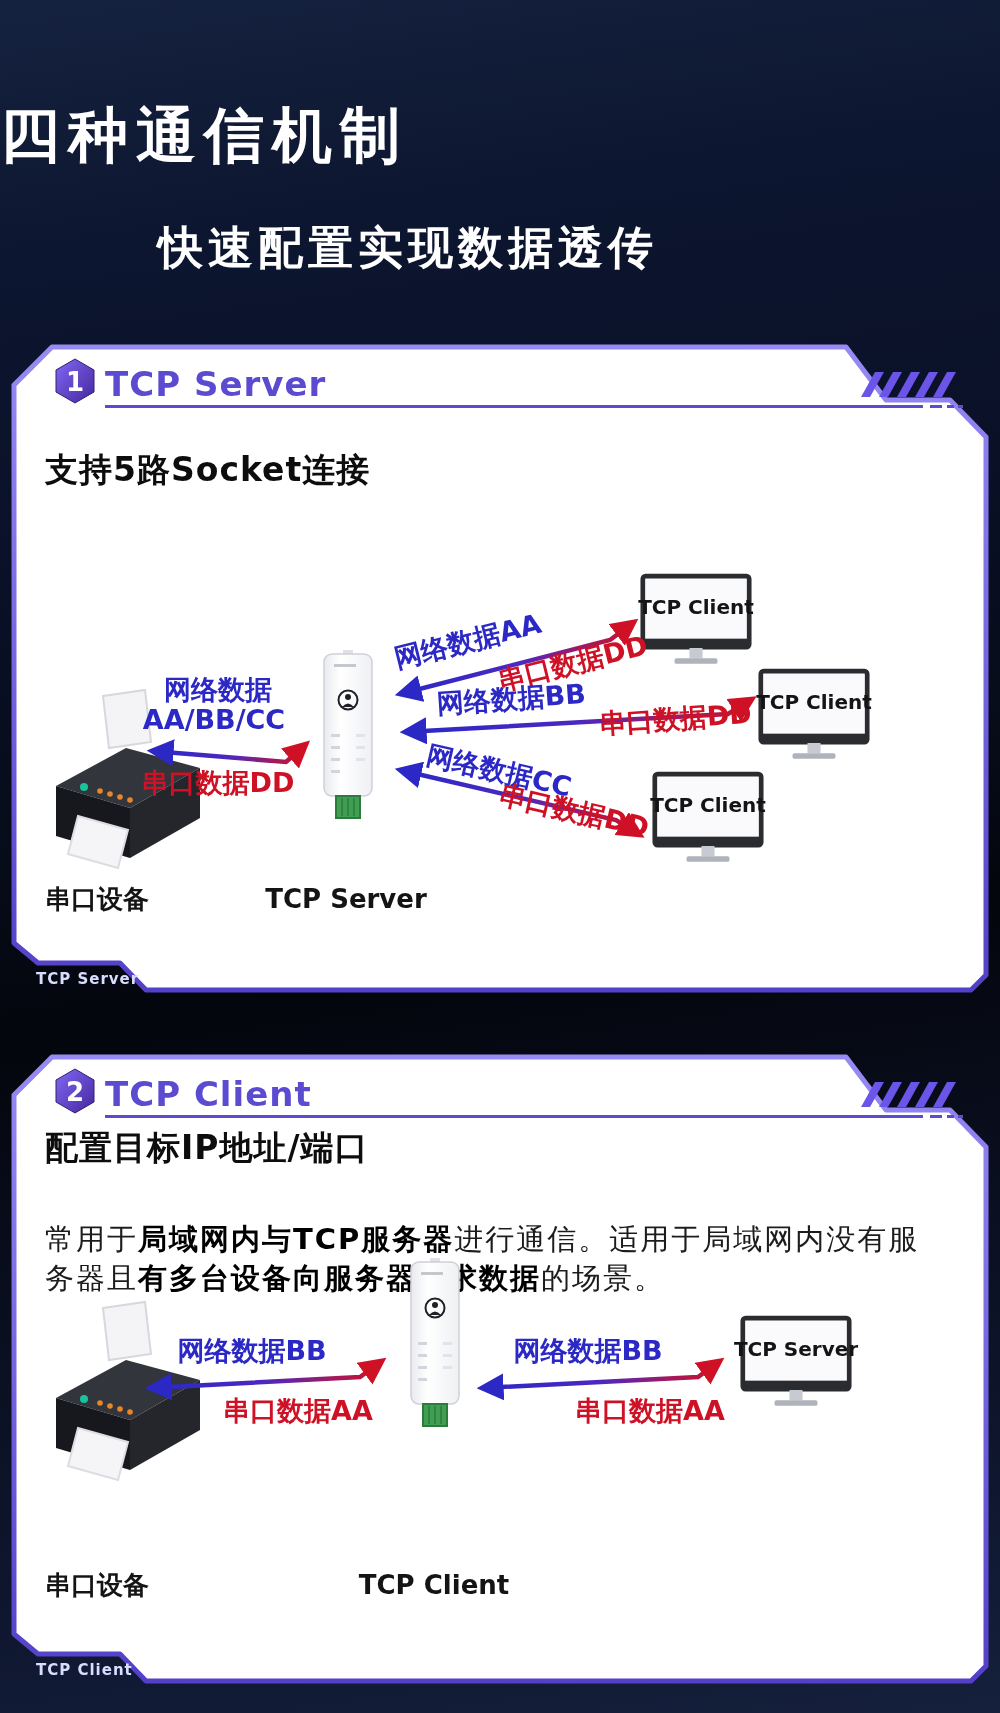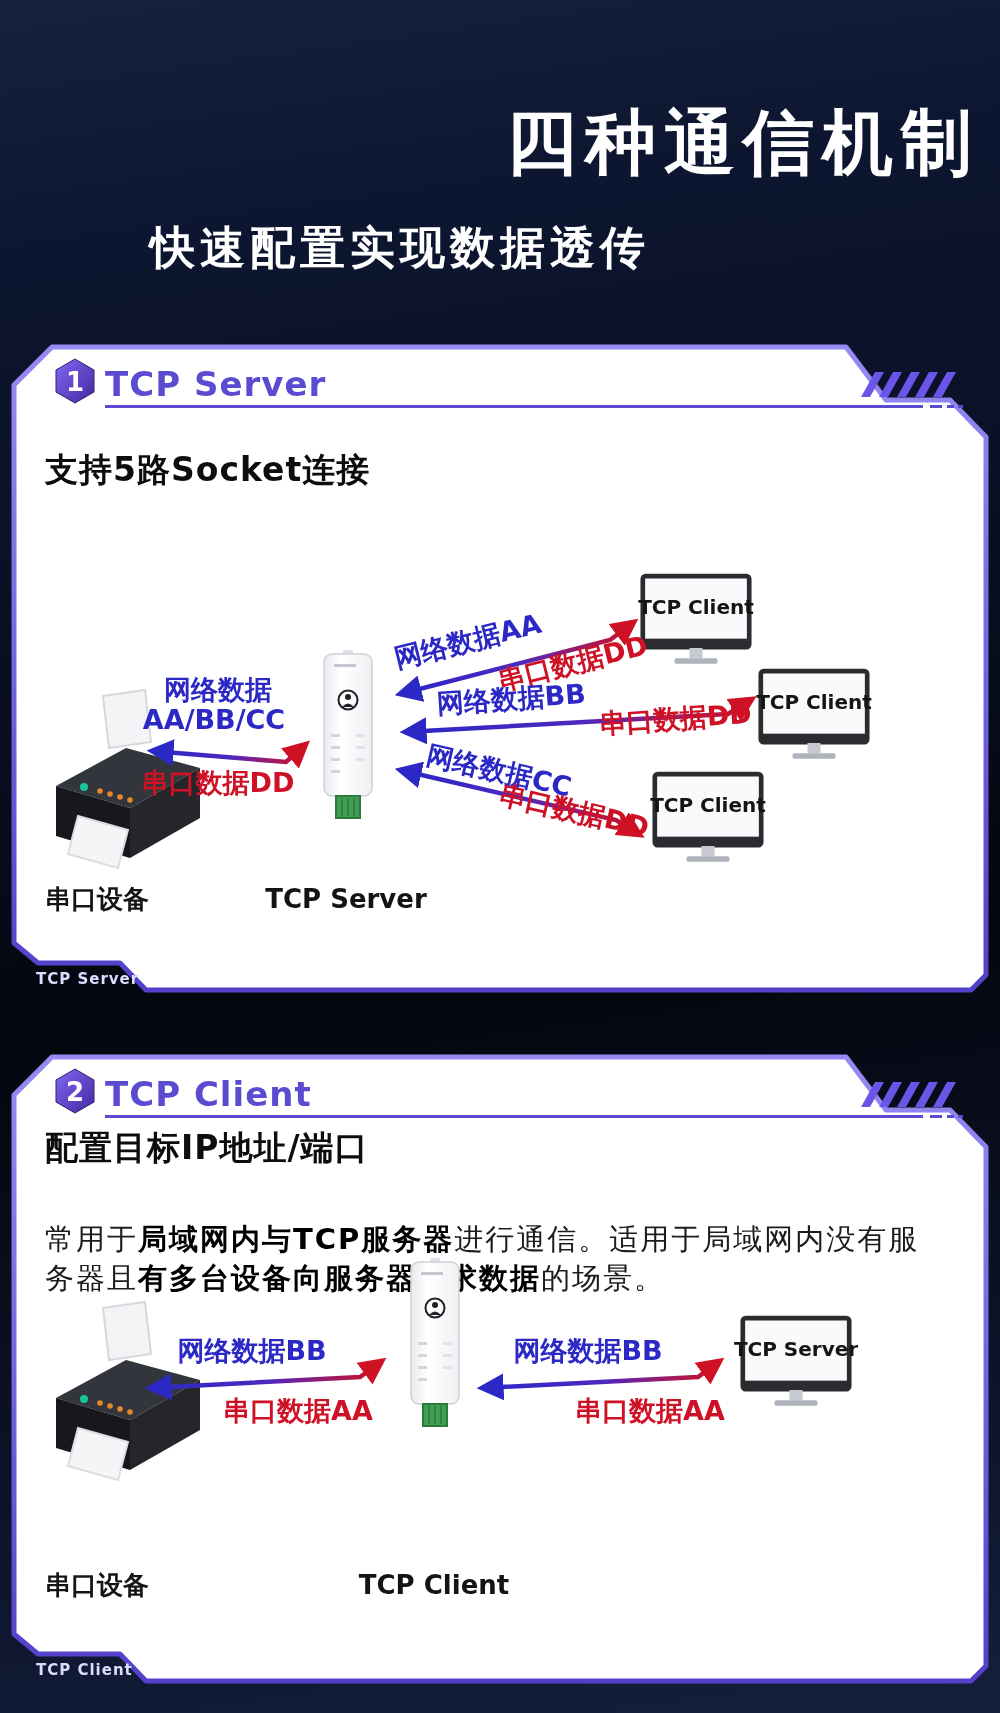--- a/index.html
+++ b/index.html
@@ -1,22 +1,22 @@
 <!DOCTYPE html>
 <html><head>
 <meta charset="utf-8">
 <style>
   html,body{margin:0;padding:0;}
   body{width:1000px;font-family:"DejaVu Sans","Liberation Sans",sans-serif;}
   #page{position:relative;width:1000px;height:1713px;overflow:hidden;
     background:linear-gradient(172deg,#15223f 0%,#0d1630 14%,#0a1128 30%,#070c1a 46%,#04060d 56%,#0a0f20 72%,#0f1730 88%,#15203c 100%);}
   .abs{position:absolute;}
-  .hdr-title{left:0;top:96px;width:980px;text-align:right;color:#ffffff;
-    font-size:71px;font-weight:800;letter-spacing:8px;}
-  .hdr-sub{left:0;top:218px;width:800px;text-align:center;color:#ffffff;
+  .hdr-title{left:0;top:96px;width:980px;text-align:left;color:#ffffff;
+    font-size:60px;font-weight:800;letter-spacing:8px;}
+  .hdr-sub{left:8px;top:218px;width:800px;text-align:center;color:#ffffff;
     font-size:45px;font-weight:700;letter-spacing:5px;}
   .card-svg{left:0;pointer-events:none;}
   .heading{left:45px;width:900px;color:#0d0d0d;font-size:33px;font-weight:800;letter-spacing:1px;}
   .para{left:45px;width:902px;color:#1c1c1c;font-size:29px;line-height:39px;letter-spacing:2px;}
   .para b{color:#000;font-weight:800;}
   svg text{font-family:"DejaVu Sans","Liberation Sans",sans-serif;}
   .t-title{font-size:34px;font-weight:800;fill:#5b4bd1;letter-spacing:1px;}
   .t-badge{font-size:26px;font-weight:800;fill:#ffffff;}
   .t-tab{font-size:15px;font-weight:700;fill:#d9ddff;letter-spacing:1px;}
   .t-net{font-size:27px;font-weight:800;fill:#2b28c6;}

